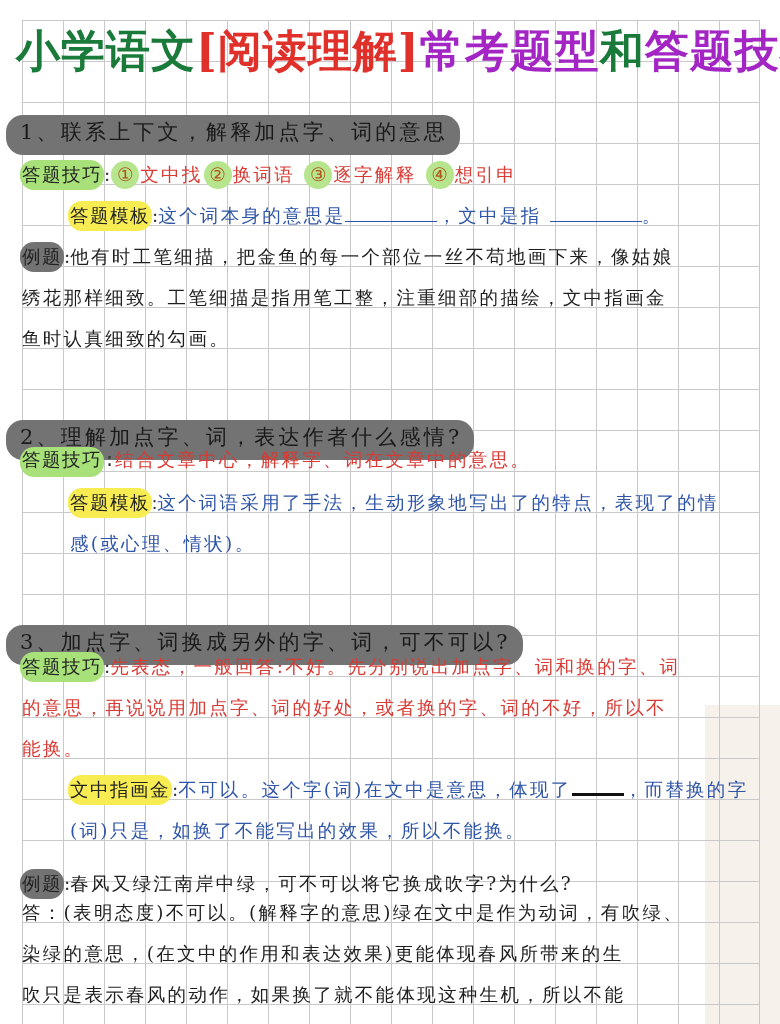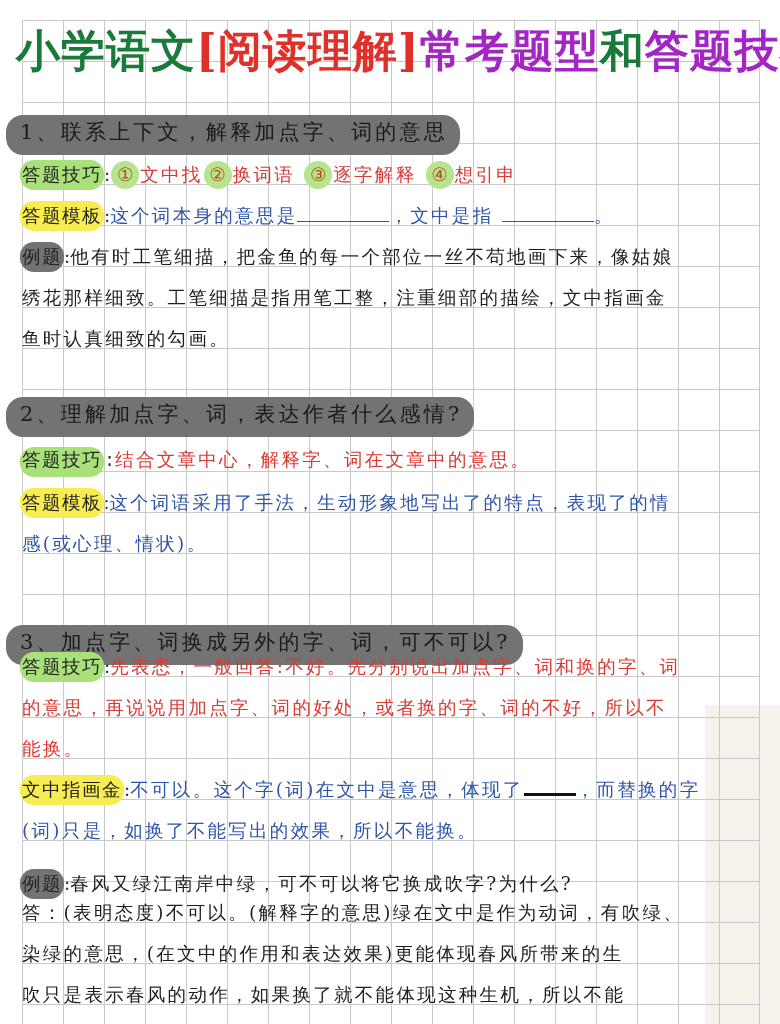--- a/index.html
+++ b/index.html
@@ -48,21 +48,21 @@
   }
   .tag {
     display: inline-block; border-radius: 14px; padding: 0 2px;
     color: #222; letter-spacing: 1.5px; margin-left: -2px;
   }
   .tag.green { background: #a8e07a; }
   .tag.yellow { background: #f7ec52; }
   .tag.purple { background: #737373; }
   .colon { color: #333; letter-spacing: 0; }
   .red { color: #d93a33; }
-  .blue { color: #2f55a8; }
+  .blue { color: #2f55a8; margin-left: 48px; }
   .black { color: #1e1e1e; }
   .circ {
     display: inline-block; width: 28px; height: 28px; line-height: 28px;
     border-radius: 50%; background: #b6e58d; text-align: center;
     color: #b0521c; letter-spacing: 0; margin: 0 1px;
   }
   .blank { display: inline-block; border-bottom: 1.5px solid #2f55a8; height: 18px; vertical-align: baseline; }
   .blank.dark { border-bottom: 3px solid #111; height: 16px; }
 </style>
 </head>
@@ -84,21 +84,21 @@
 <div class="line blue" style="top:201px;">
   <span class="tag yellow">答题模板</span><span class="colon">:</span><span>这个词本身的意思是</span><span class="blank" style="width:92px;"></span><span>，文中是指</span> <span class="blank" style="width:92px;"></span><span>。</span>
 </div>
 
 <div class="line black" style="top:242px;">
   <span class="tag purple">例题</span><span class="colon">:</span><span>他有时工笔细描，把金鱼的每一个部位一丝不苟地画下来，像姑娘</span>
 </div>
 <div class="line black" style="top:283px;">绣花那样细致。工笔细描是指用笔工整，注重细部的描绘，文中指画金</div>
 <div class="line black" style="top:324px;">鱼时认真细致的勾画。</div>
 
-<div class="heading" style="top:397px;">2、理解加点字、词，表达作者什么感情?</div>
+<div class="heading" style="top:420px;">2、理解加点字、词，表达作者什么感情?</div>
 
 <div class="line" style="top:447px;font-family:Liberation Mono, monospace;">
   <span class="tag green">答题技巧</span><span class="colon">:</span><span class="red">结合文章中心，解释字、词在文章中的意思。</span>
 </div>
 
 <div class="line blue" style="top:488px;font-family:Liberation Serif, serif;">
   <span class="tag yellow">答题模板</span><span class="colon">:</span><span>这个词语采用了手法，生动形象地写出了的特点，表现了的情</span>
 </div>
 <div class="line blue" style="top:529px;">感(或心理、情状)。</div>
 

